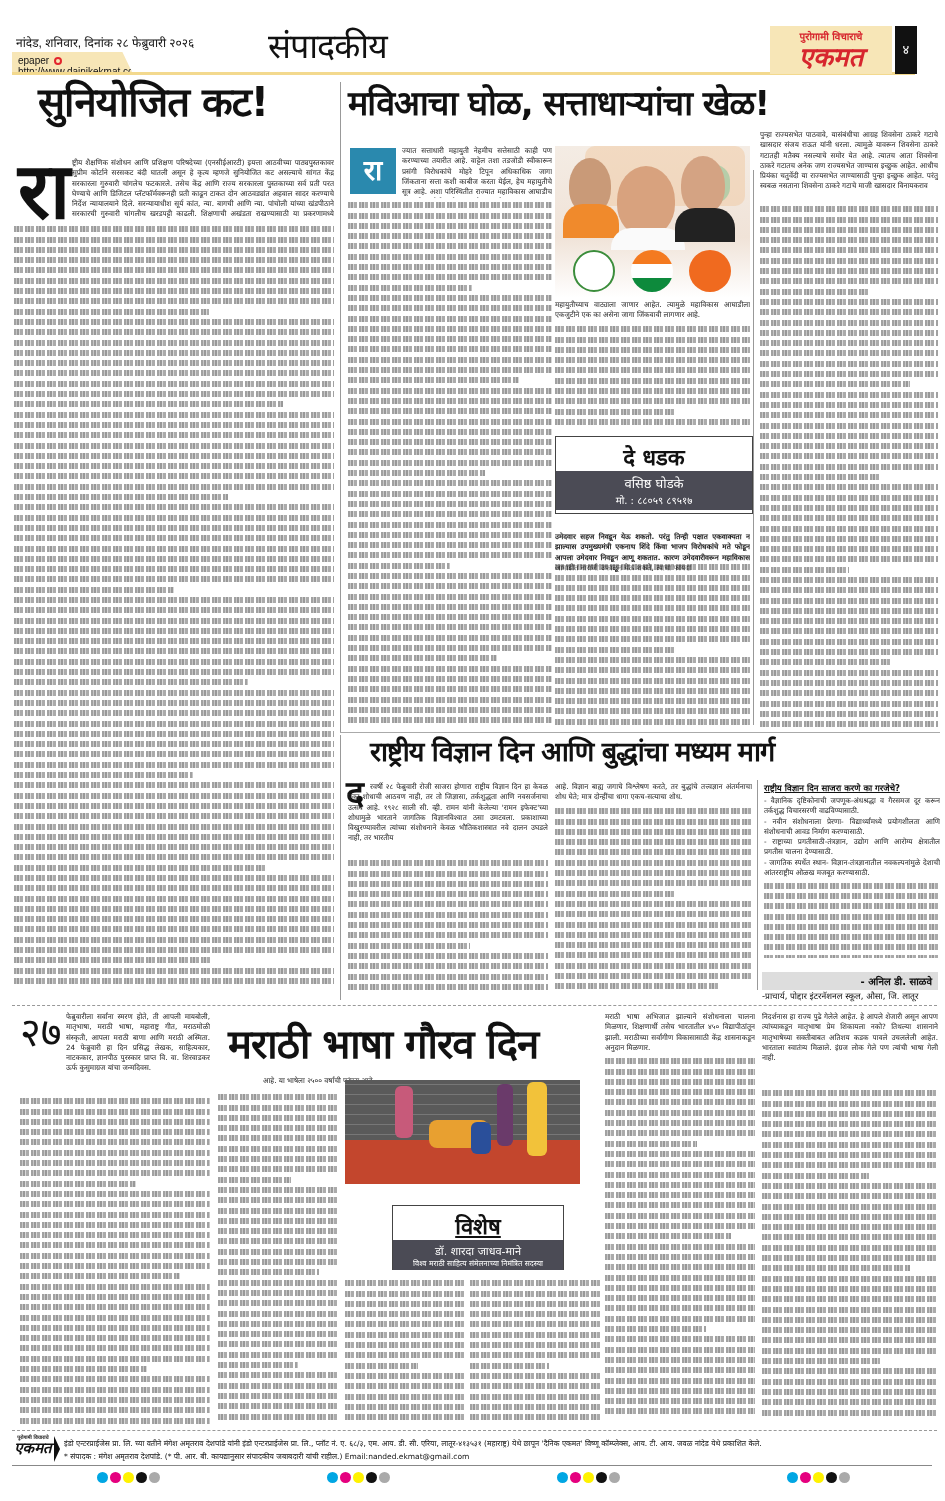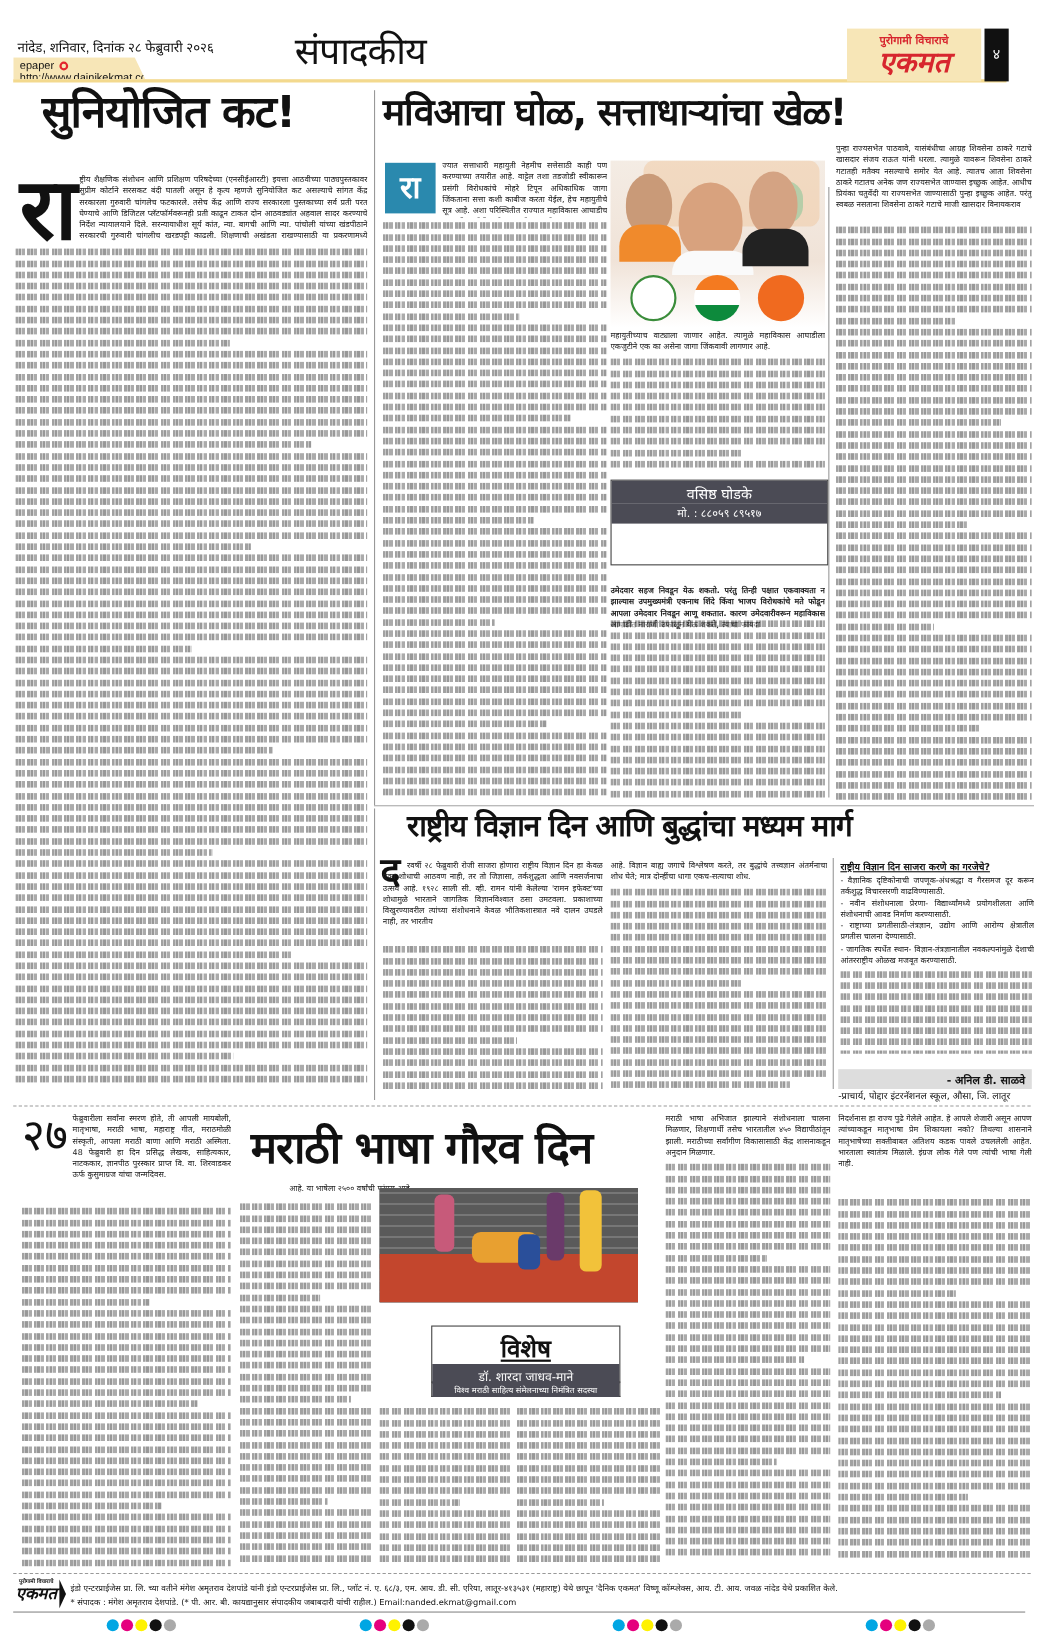--- a/index.html
+++ b/index.html
@@ -253,20 +253,21 @@
       <span></span>
       <span></span>
       <span></span>
       <span></span>
       <span></span>
       <span style="width: 61%;"></span>
       <span></span>
     </div>
 </div>
 <div class="byline-box" style="left:555px;top:436px;width:198px;height:78px;">
+  <div class="kicker">दे धडक</div>
   <div class="author">वसिष्ठ घोडके</div>
   <div class="contact">मो. : ८८०५९ ८९५१७</div>
 </div>
 <div class="col" style="left:555px;top:532px;width:195px;height:40px;font-weight:bold;">
   <span>उमेदवार सहज निवडून येऊ शकतो. परंतु तिन्ही पक्षात एकवाक्यता न झाल्यास उपमुख्यमंत्री एकनाथ शिंदे किंवा भाजप विरोधकांचे मते फोडून आपला उमेदवार निवडून आणू शकतात. कारण उमेदवारीवरून महाविकास आघाडीत नाराजी उफाळून येऊ शकते, त्याचा फायदा</span>
 </div>
 <div class="col" style="left:555px;top:560px;width:195px;height:168px;">
   <div class="filler" id="fill-p3">
       <span></span>
       <span></span>
@@ -408,21 +409,21 @@
       <span></span>
       <span></span>
     </div>
 </div>
 <div class="sig-bar" style="left:762px;top:972px;width:176px;">- अनिल डी. साळवे</div>
 <div class="sig-role" style="left:762px;top:990px;">-प्राचार्य, पोद्दार इंटरनॅशनल स्कूल, औसा, जि. लातूर</div>
 
 <div class="big27" style="left:20px;top:1012px;">२७</div>
 <div class="col" style="left:62px;top:1012px;width:148px;height:36px;"></div>
 <div class="col" style="left:20px;top:1012px;width:190px;height:80px;">
-  <span style="display:block;padding-left:46px;">फेब्रुवारीला सर्वांना स्मरण होते, ती आपली मायबोली, मातृभाषा, मराठी भाषा, महाराष्ट्र गीत, मराठमोळी संस्कृती, आपला मराठी बाणा आणि मराठी अस्मिता. 48 फेब्रुवारी हा दिन प्रसिद्ध लेखक, साहित्यकार, नाटककार, ज्ञानपीठ पुरस्कार प्राप्त वि. वा. शिरवाडकर ऊर्फ कुसुमाग्रज यांचा जन्मदिवस.</span>
+  <span style="display:block;padding-left:46px;">फेब्रुवारीला सर्वांना स्मरण होते, ती आपली मायबोली, मातृभाषा, मराठी भाषा, महाराष्ट्र गीत, मराठमोळी संस्कृती, आपला मराठी बाणा आणि मराठी अस्मिता. 24 फेब्रुवारी हा दिन प्रसिद्ध लेखक, साहित्यकार, नाटककार, ज्ञानपीठ पुरस्कार प्राप्त वि. वा. शिरवाडकर ऊर्फ कुसुमाग्रज यांचा जन्मदिवस.</span>
 </div>
 <div class="col" style="left:20px;top:1094px;width:190px;height:330px;">
   <div class="filler" id="fill-m1">
       <span></span>
       <span></span>
       <span></span>
       <span></span>
       <span></span>
       <span></span>
       <span></span>

